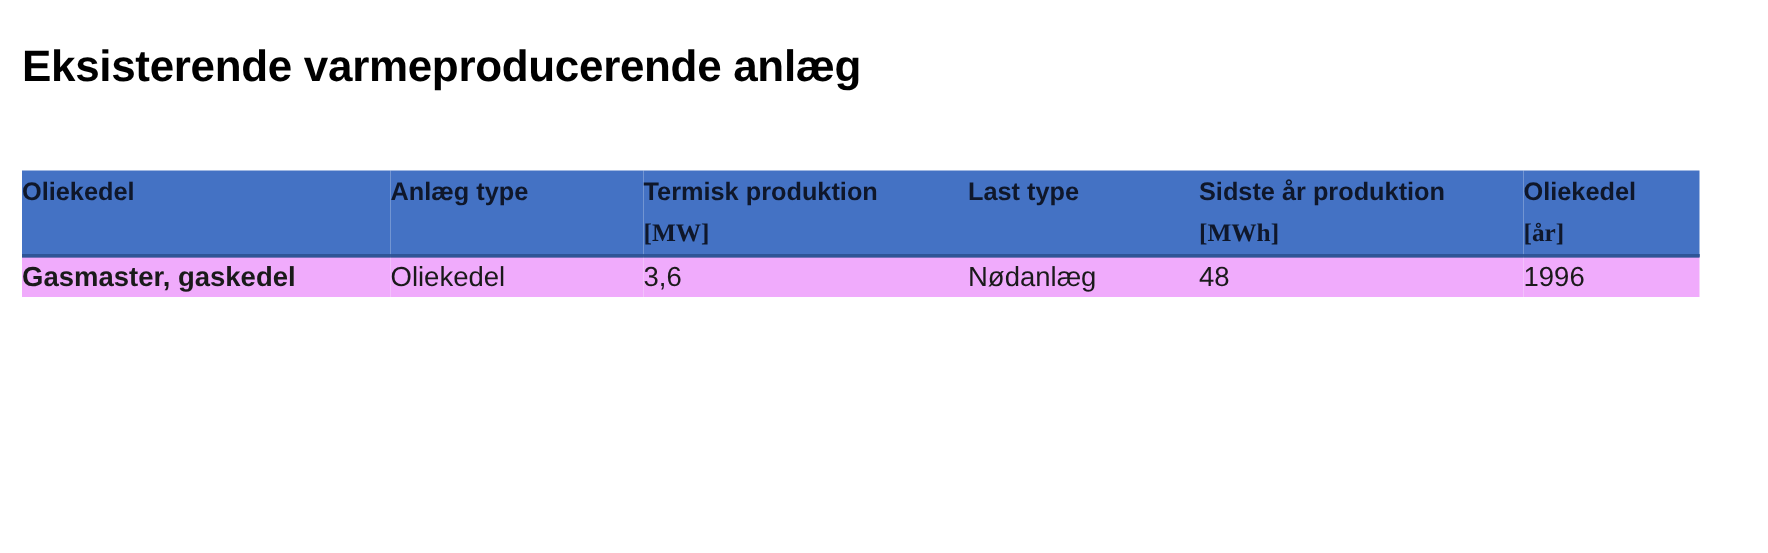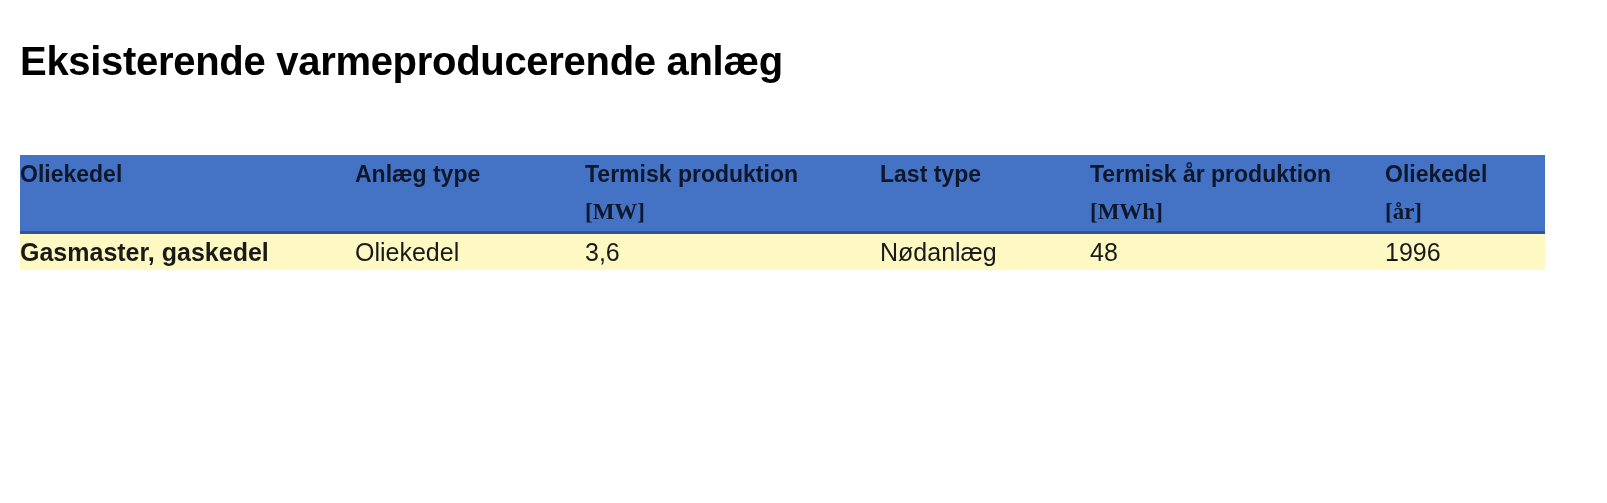--- a/index.html
+++ b/index.html
@@ -83,21 +83,21 @@
     padding: 10px 0 0 18px;
     border-bottom: 3px solid #2F5597;
     box-sizing: border-box;
   }
   thead th .unit {
     display: block;
     font-family: Liberation Serif, serif;
   }
 
   tbody tr.data-row {
-    background: #fef9c3;
+    background: #f0abfc;
   }
   tbody td {
     color: #1a1a1a;
     font-size: 25px;
     line-height: 36px;
     height: 36px;
     padding: 1px 0 3px 18px;
     box-sizing: border-box;
     white-space: nowrap;
   }
@@ -134,21 +134,21 @@
         </th>
         <th>
           <span>Termisk produktion</span>
           <span class="unit">[MW]</span>
         </th>
         <th>
           <span>Last type</span>
           <span class="unit"></span>
         </th>
         <th>
-          <span>Termisk år produktion</span>
+          <span>Sidste år produktion</span>
           <span class="unit">[MWh]</span>
         </th>
         <th>
           <span>Oliekedel</span>
           <span class="unit">[år]</span>
         </th>
       </tr>
     </thead>
     <tbody>
       <tr class="data-row">

